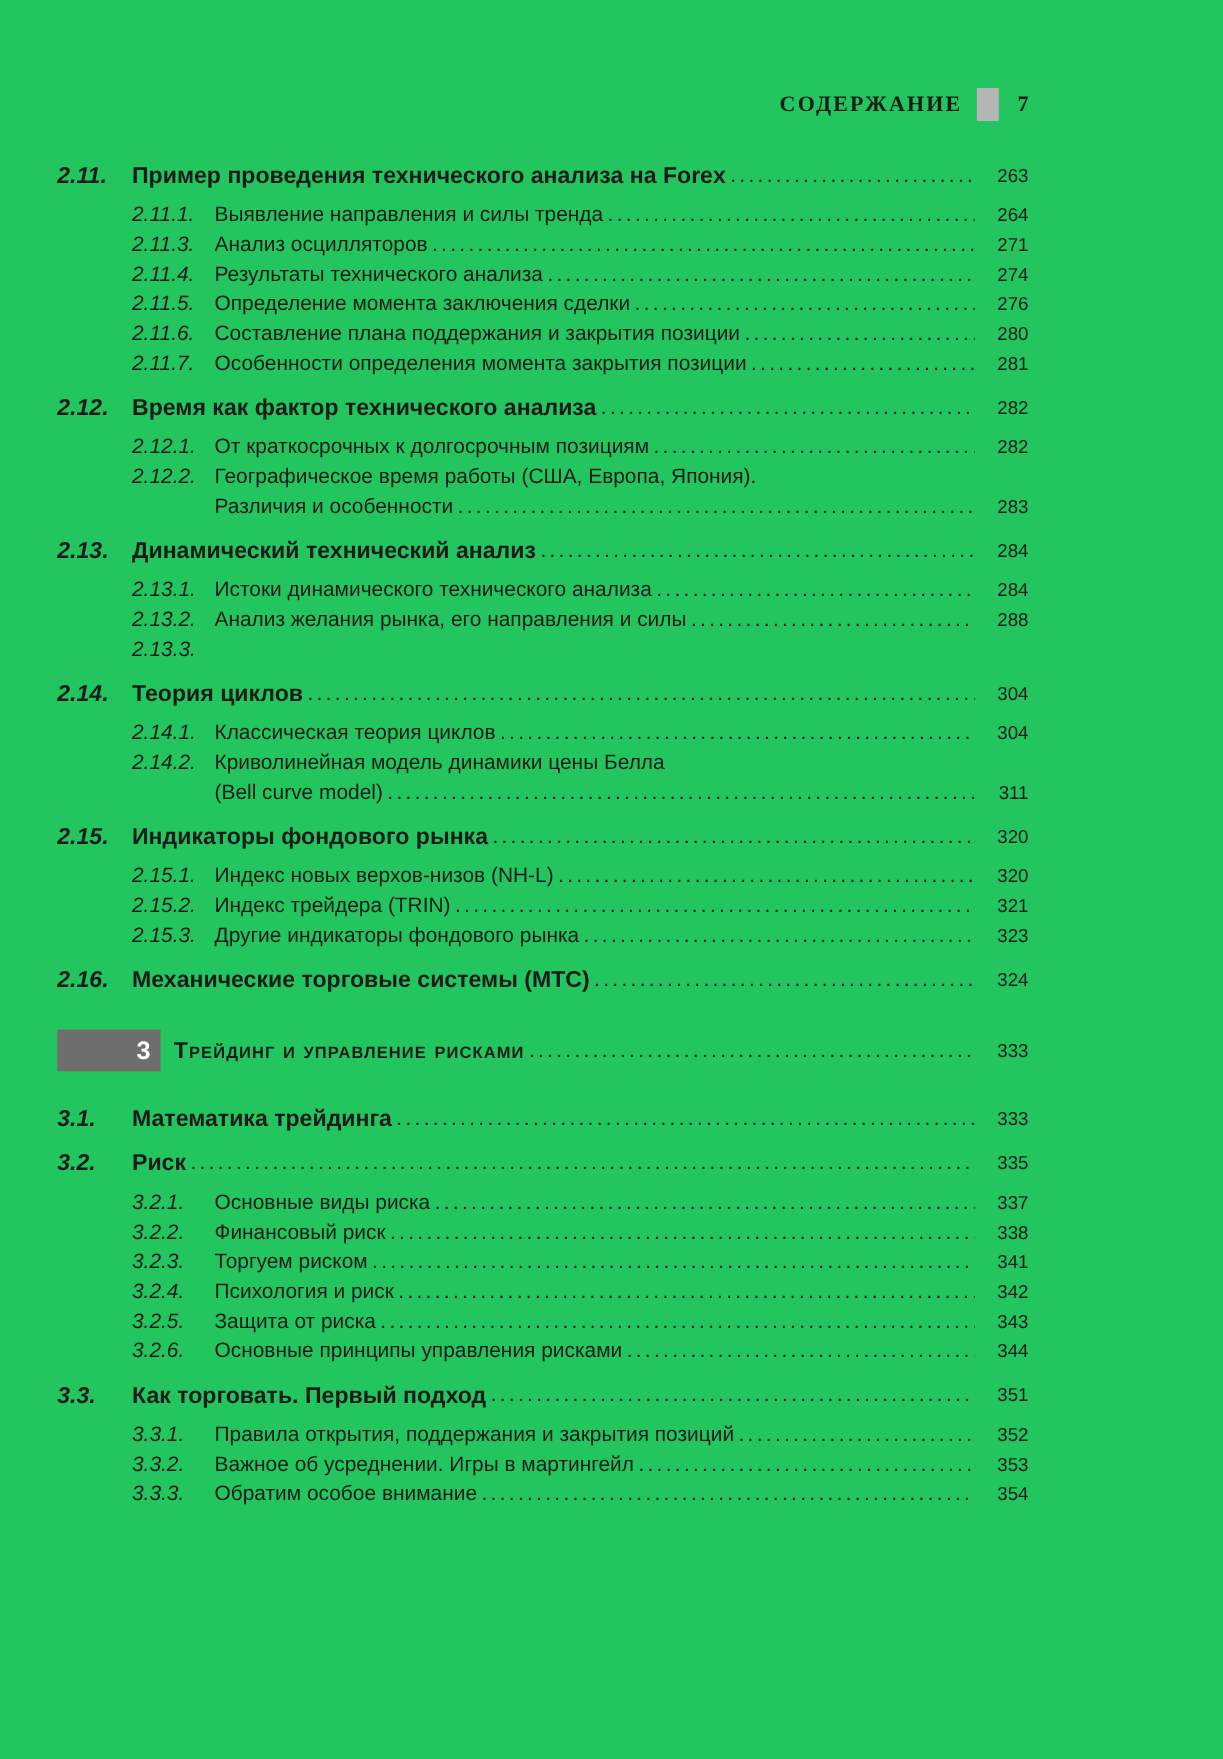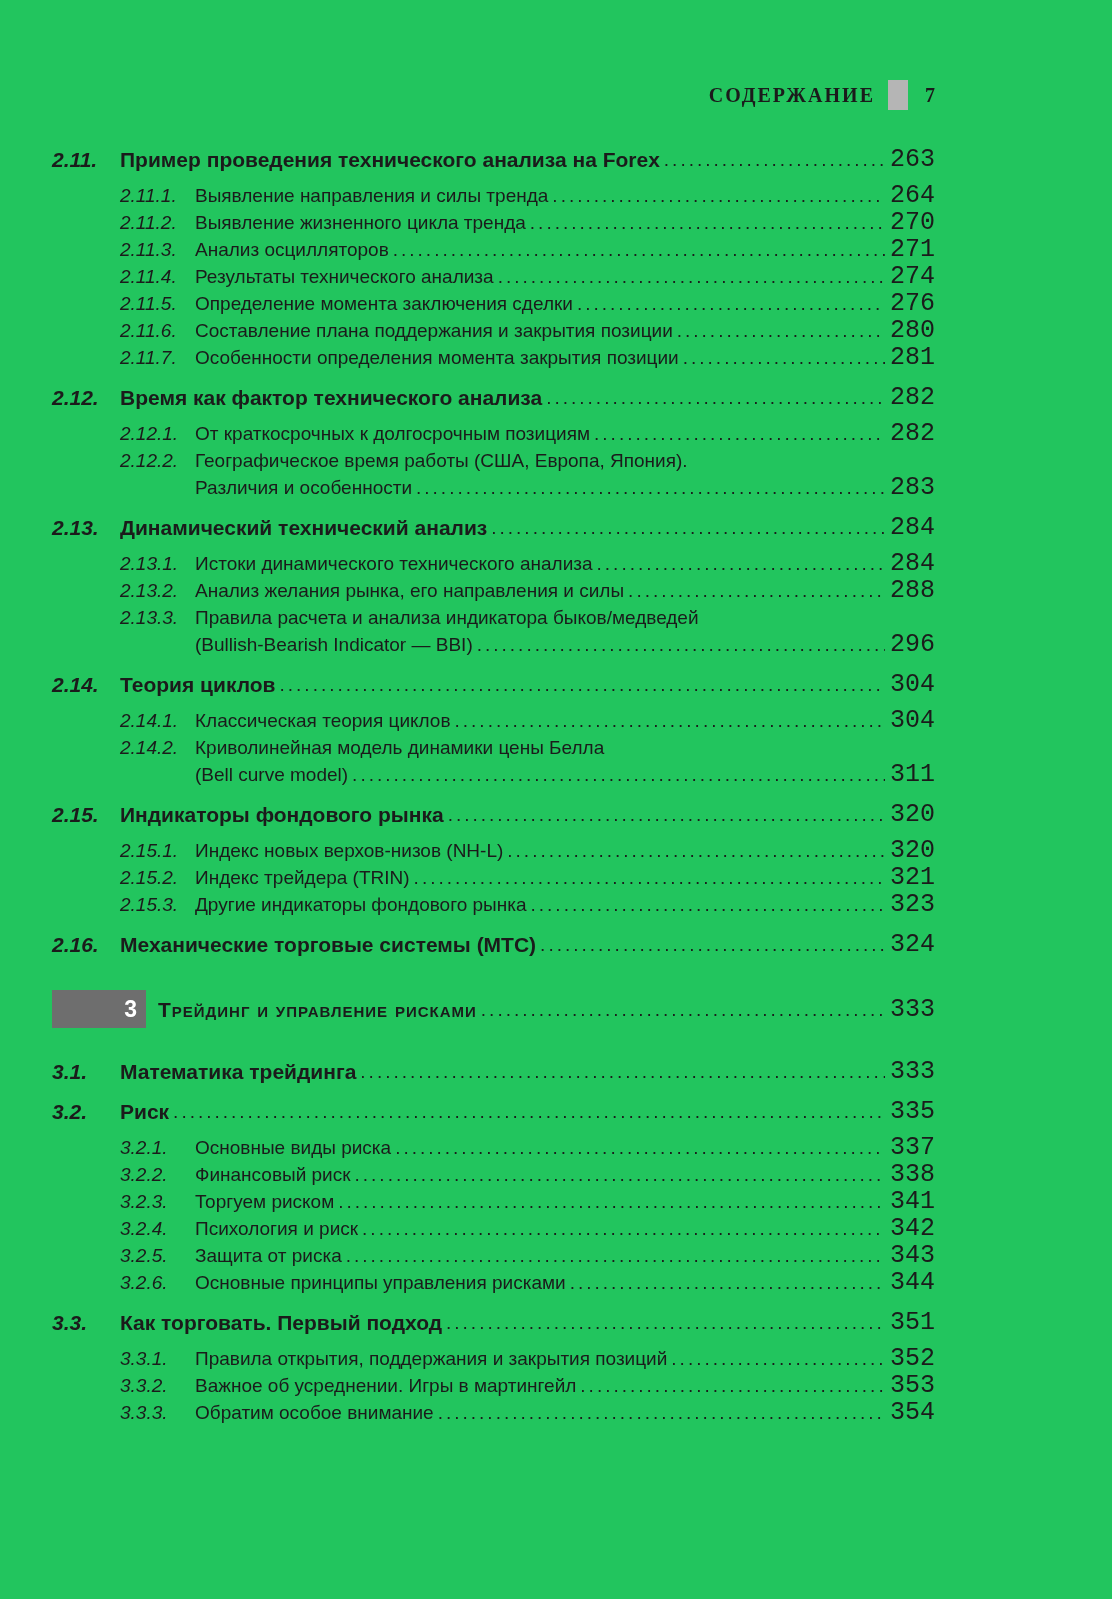--- a/index.html
+++ b/index.html
@@ -50,22 +50,21 @@
     letter-spacing: 3px;
   }
   .dots::after {
     content: "...................................................................................................................................................................";
   }
   .pagenum {
     flex: 0 0 auto;
     min-width: 44px;
     text-align: right;
     font-weight: 400;
-    font-size: 25px;
-    font-family: Liberation Mono, monospace;
+    font-size: 17px;
   }
 
   
   .chapter-row { display: flex; align-items: center; margin: 32px 0 30px; }
   .chapter-box {
     flex: 0 0 94px;
     height: 38px;
     background: #6e6e6e;
     color: #ffffff;
     display: flex;
@@ -109,30 +108,20 @@
         <span class="num">2.11.1.</span>
         <div class="content">
           <div class="line">
             <span class="title">Выявление направления и силы тренда</span>
             <span class="dots"></span>
             <span class="pagenum">264</span>
           </div>
         </div>
       </div>
       <div class="row l2">
-        <span class="num">2.11.2.</span>
-        <div class="content">
-          <div class="line">
-            <span class="title">Выявление жизненного цикла тренда</span>
-            <span class="dots"></span>
-            <span class="pagenum">270</span>
-          </div>
-        </div>
-      </div>
-      <div class="row l2">
         <span class="num">2.11.3.</span>
         <div class="content">
           <div class="line">
             <span class="title">Анализ осцилляторов</span>
             <span class="dots"></span>
             <span class="pagenum">271</span>
           </div>
         </div>
       </div>
       <div class="row l2">
@@ -233,30 +222,20 @@
         <div class="content">
           <div class="line">
             <span class="title">Анализ желания рынка, его направления и силы</span>
             <span class="dots"></span>
             <span class="pagenum">288</span>
           </div>
         </div>
       </div>
       <div class="row l2">
         <span class="num">2.13.3.</span>
-        <div class="content">
-          <div class="line">
-            <span class="title">Правила расчета и анализа индикатора быков/медведей</span>
-          </div>
-          <div class="line">
-            <span class="title">(Bullish-Bearish Indicator — BBI)</span>
-            <span class="dots"></span>
-            <span class="pagenum">296</span>
-          </div>
-        </div>
       </div>
       <div class="row l1">
         <span class="num">2.14.</span>
         <div class="content">
           <div class="line">
             <span class="title">Теория циклов</span>
             <span class="dots"></span>
             <span class="pagenum">304</span>
           </div>
         </div>

